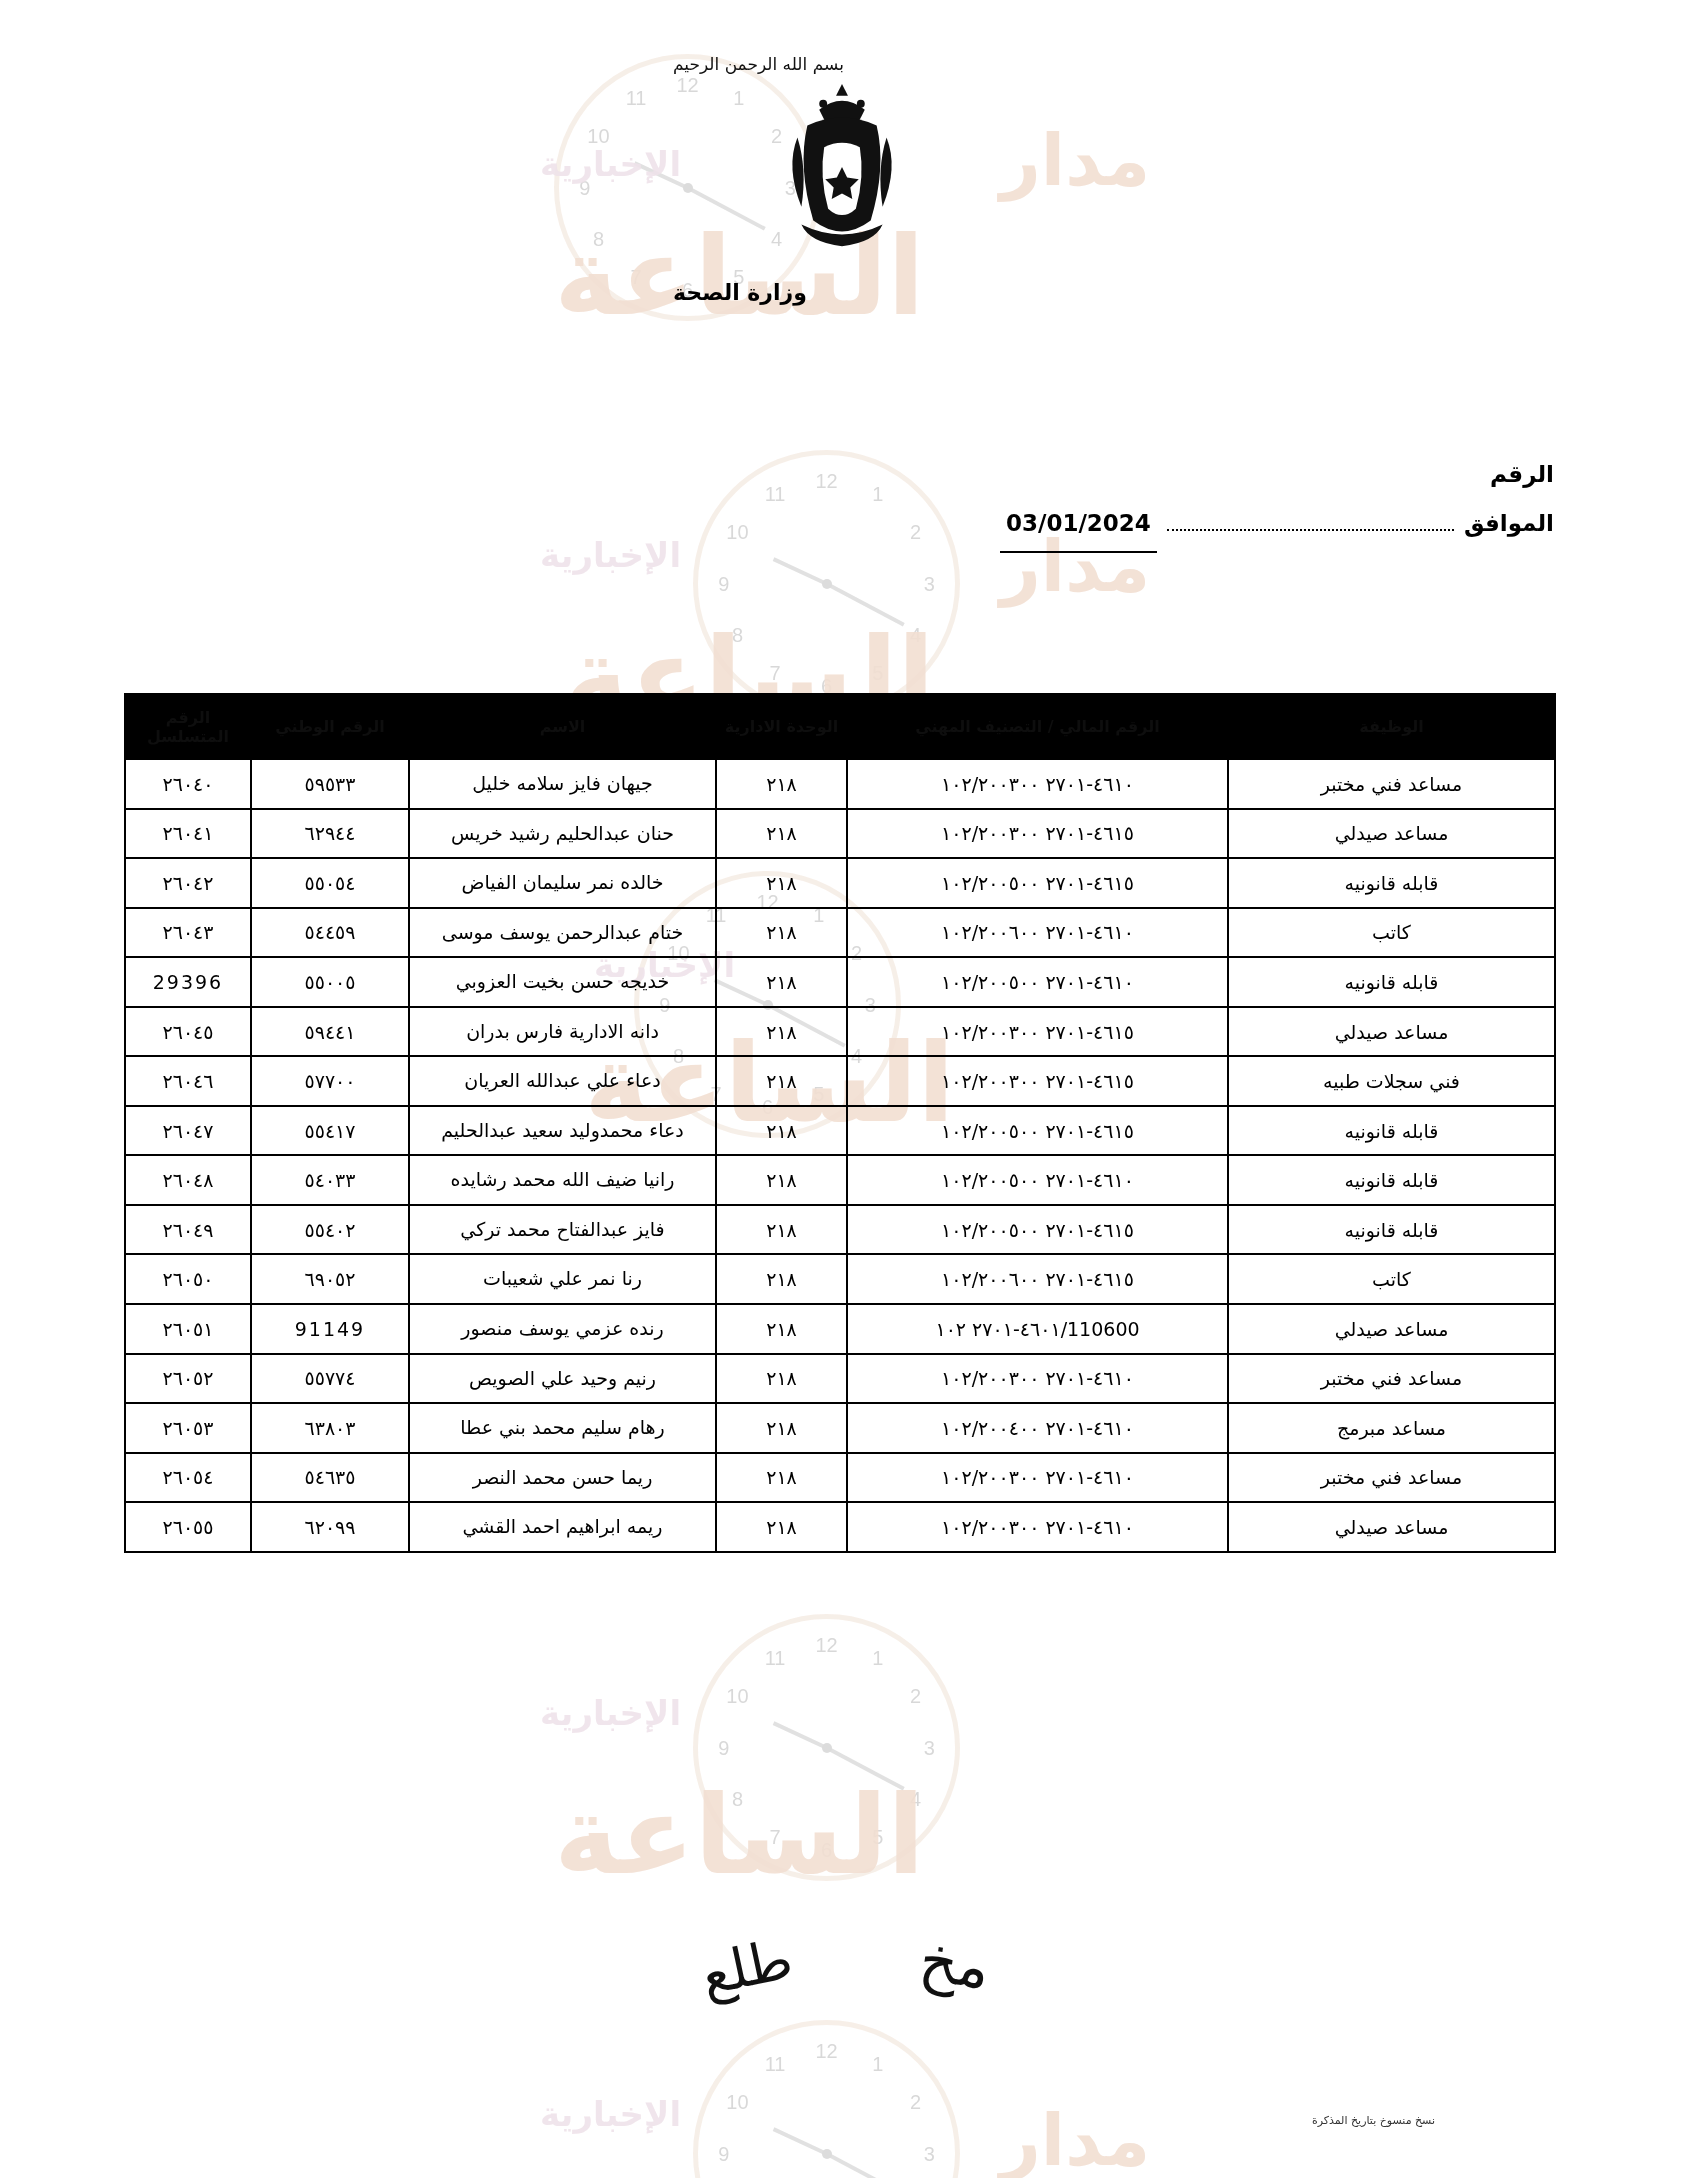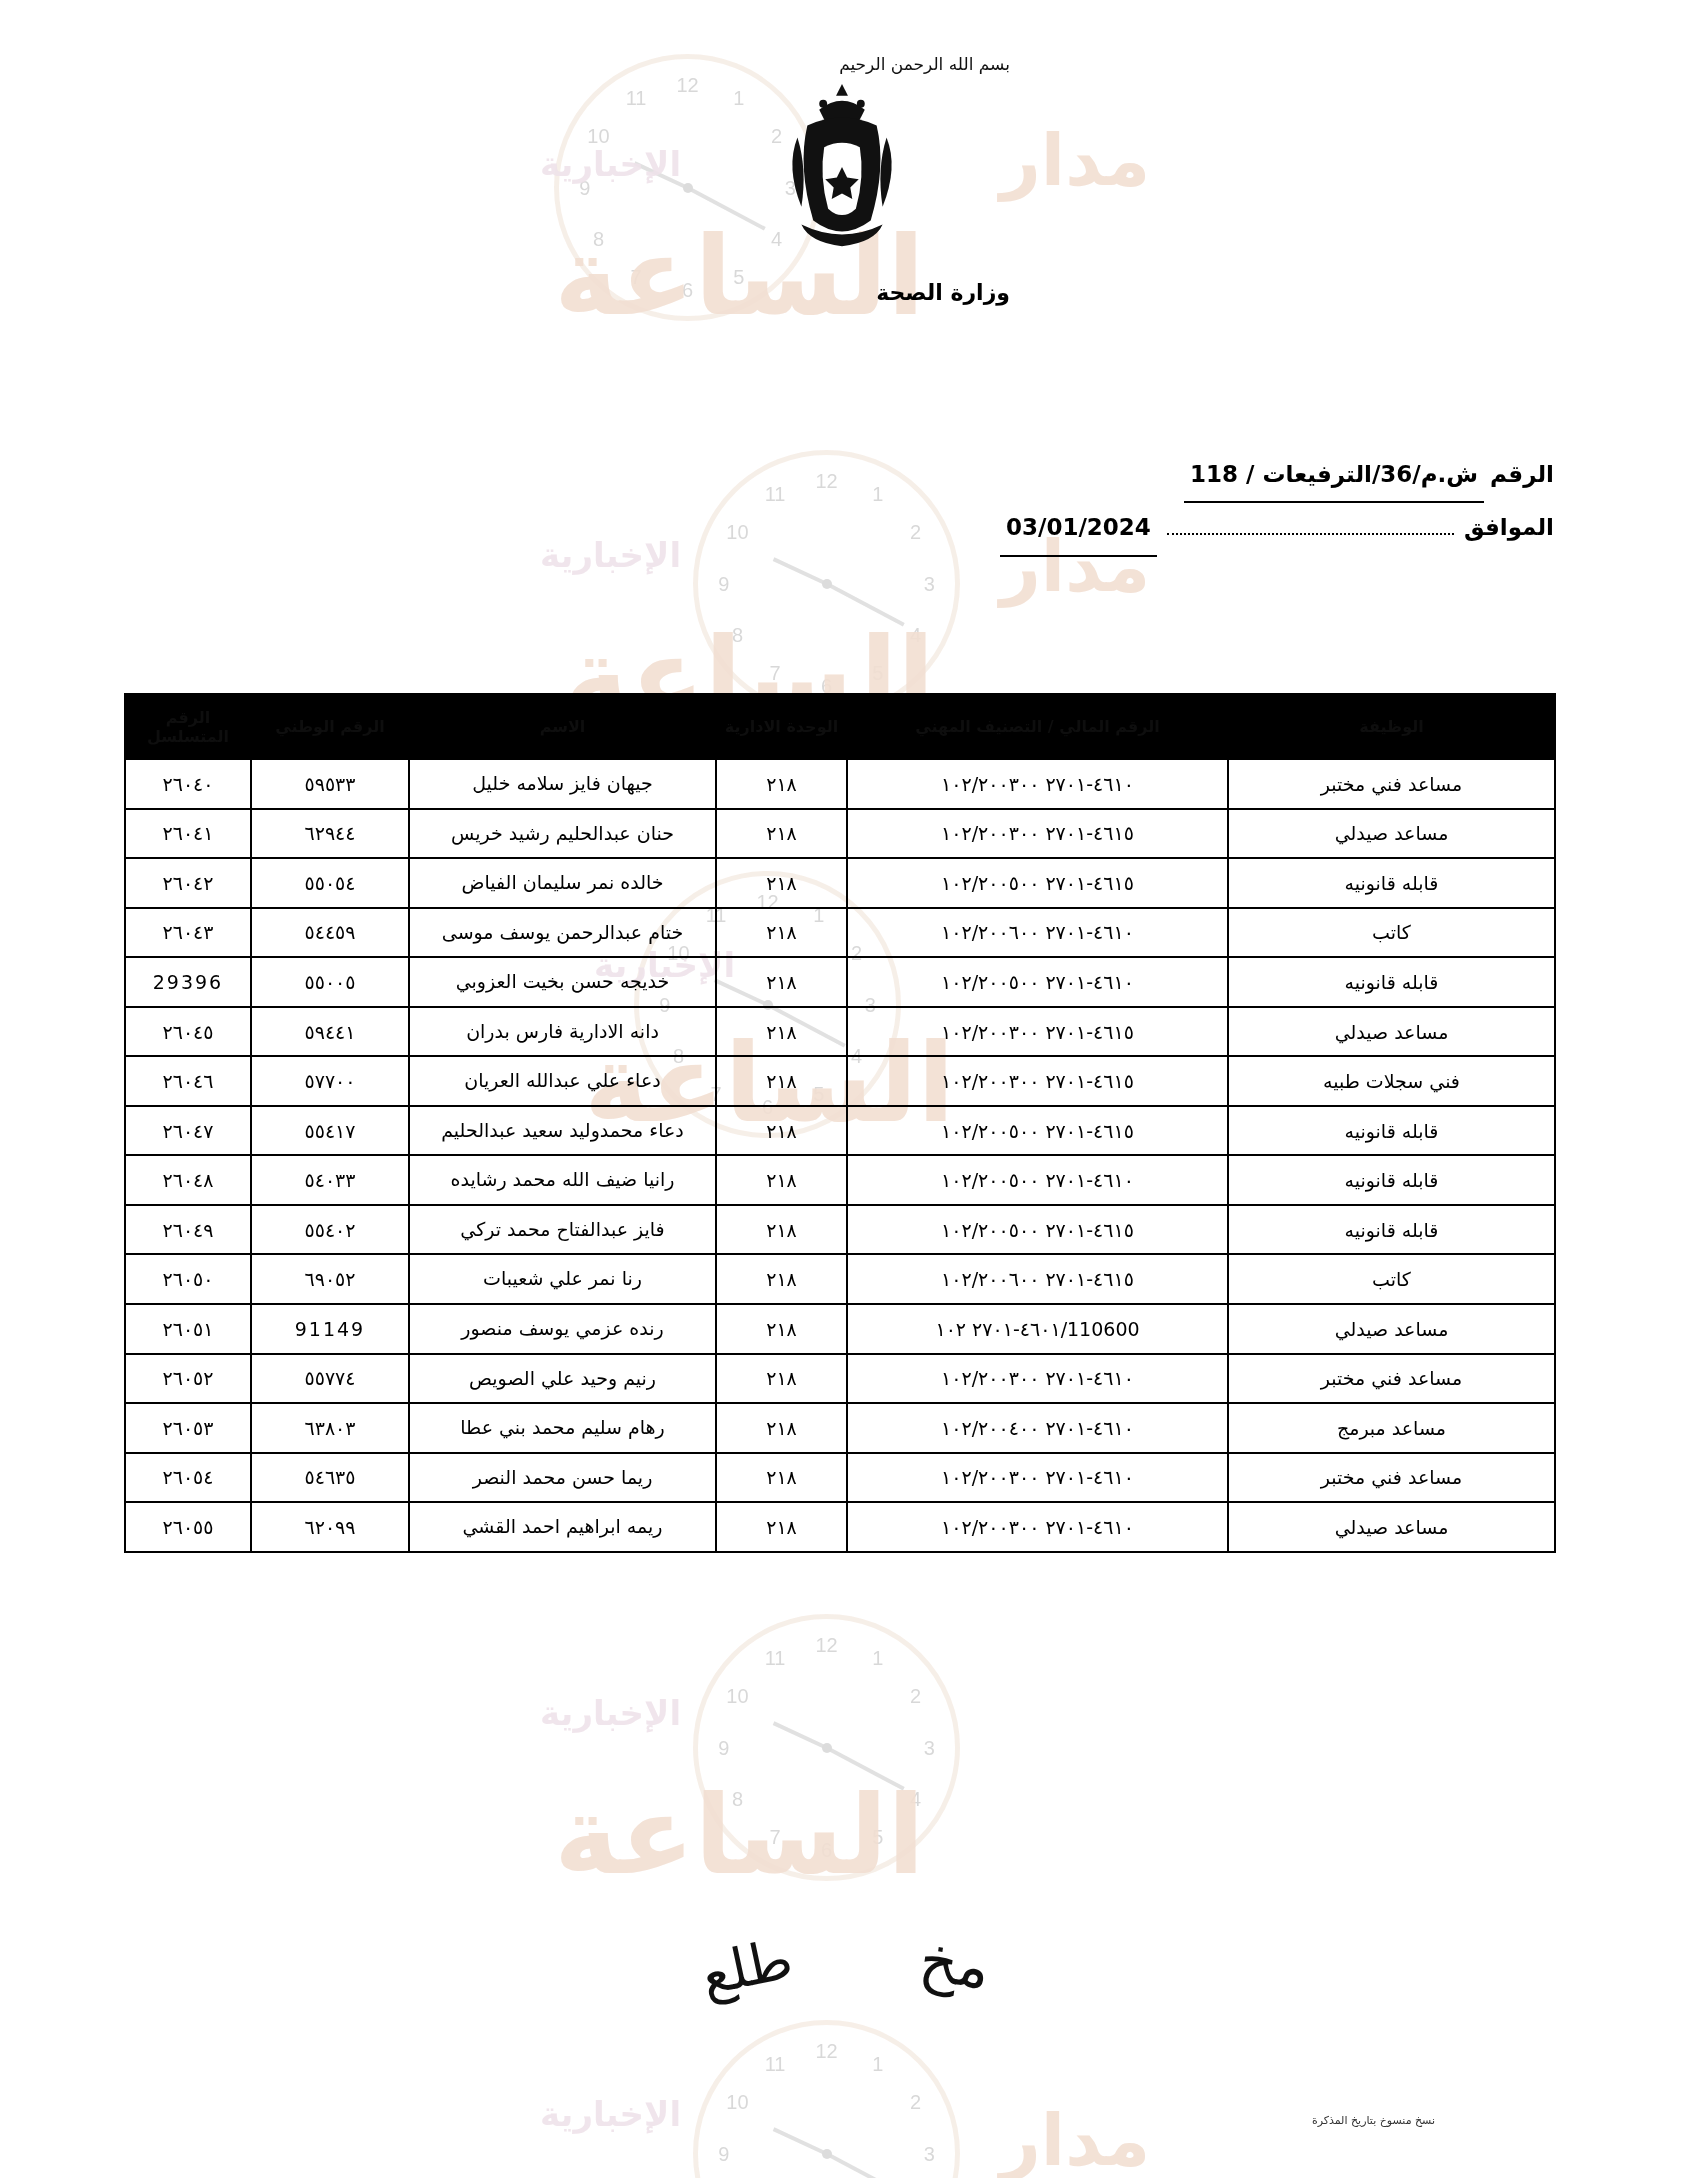--- a/index.html
+++ b/index.html
@@ -67,21 +67,21 @@
   }
   .wm-text.small { color: #efe3ea; }
 
   
   .emblem {
     position: absolute;
     left: 50%;
     top: 54px;
     transform: translateX(-50%);
     width: 337px;
-    text-align: right;
+    text-align: left;
     z-index: 3;
   }
   .basmala {
     font-size: 17px;
     letter-spacing: 1px;
     color: #111;
     margin-bottom: 2px;
   }
   .crest {
     width: 149px;
@@ -327,21 +327,20 @@
         <path d="M30 62 q-12 30 4 70 q6 -38 -4 -70 z" fill="#111"></path>
         <path d="M120 62 q12 30 -4 70 q-6 -38 4 -70 z" fill="#111"></path>
       </svg>
     </div>
     <div class="ministry">وزارة الصحة</div>
   </div>
 
   <div class="meta">
     <div class="meta-row">
       <span class="meta-label">الرقم</span>
-      <span class="meta-value">ش.م/36/الترفيعات / 118</span>
     </div>
     <div class="meta-row">
       <span class="meta-label">الموافق</span>
       <span class="meta-dots"></span>
       <span class="meta-value">03/01/2024</span>
     </div>
   </div>
 
   <div class="table-wrap">
     <table class="main">

